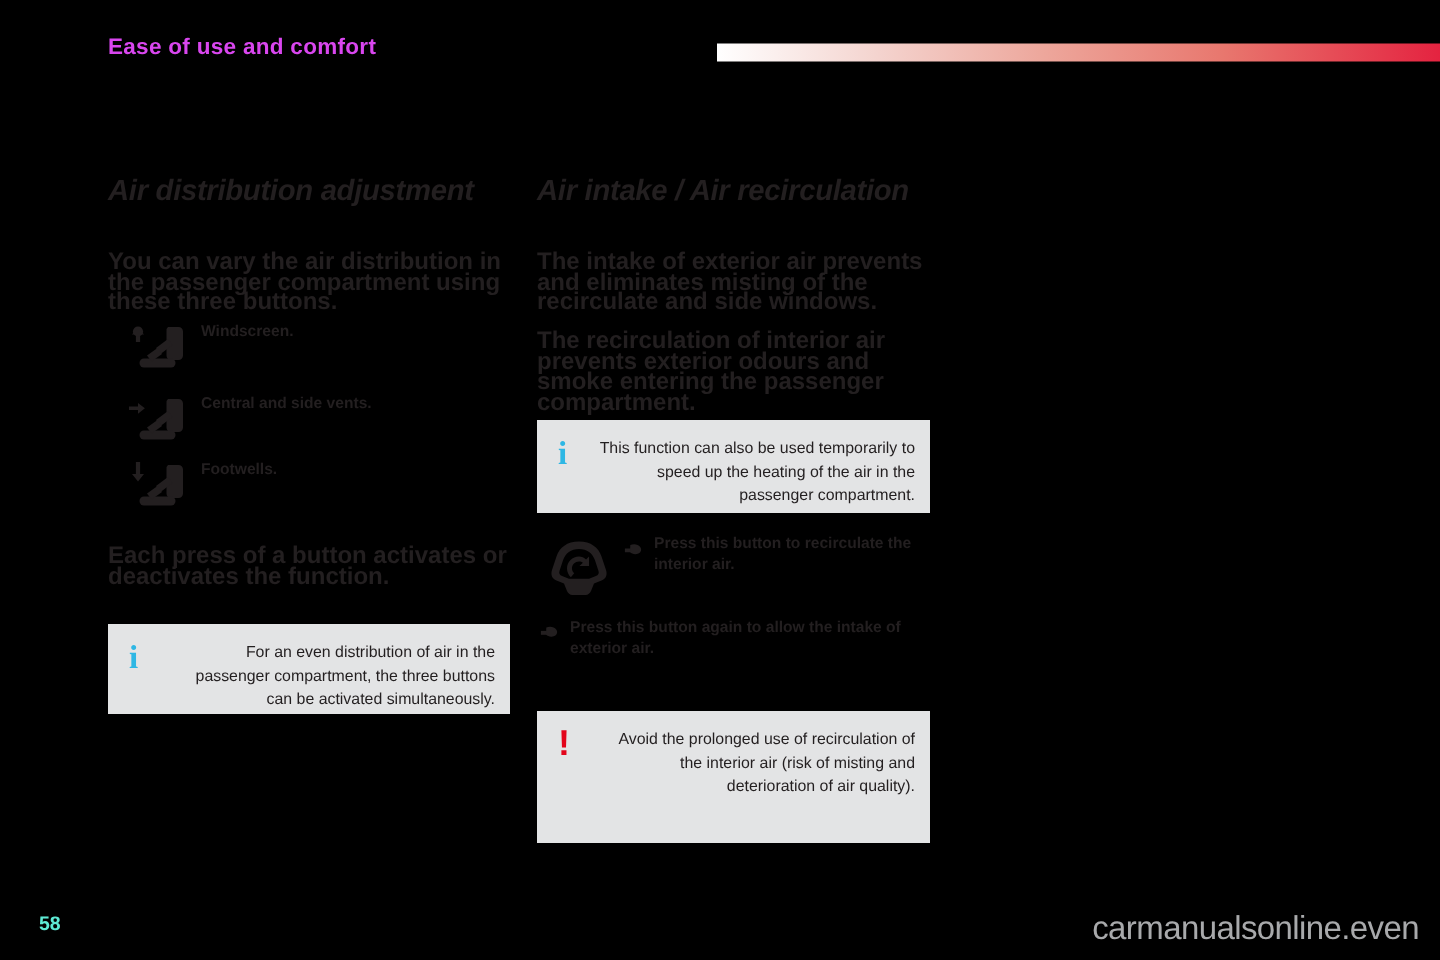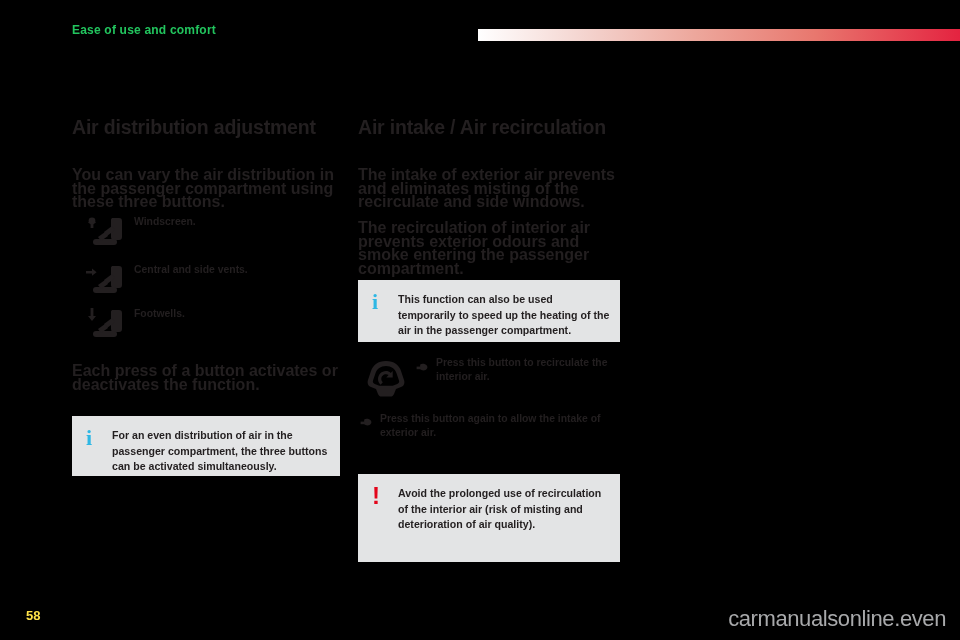--- a/index.html
+++ b/index.html
@@ -21,23 +21,23 @@
     position: absolute;
     left: 0;
     top: 0;
     width: 960px;
     height: 56px;
   }
   .chapter-title {
     position: absolute;
     left: 72px;
     top: 23px;
-    font-size: 12px;
-    font-weight: bold;
-    color: #22c55e;
+    font-size: 15px;
+    font-weight: bold;
+    color: #d946ef;
     letter-spacing: 0.2px;
     white-space: nowrap;
   }
   .header-rule {
     position: absolute;
     left: 478px;
     top: 29px;
     width: 482px;
     height: 12px;
     background: linear-gradient(to right, #ffffff 0%, #f4d4cf 22%, #eda79c 45%, #e8776e 70%, #e42340 100%);
@@ -62,20 +62,21 @@
   h2.section-title {
     margin: 0;
     padding: 0;
     position: absolute;
     top: 60px;
     font-size: 19.5px;
     font-weight: bold;
     color: #231f20;
     letter-spacing: -0.2px;
     white-space: nowrap;
+    font-style: italic;
   }
 
   .body-text {
     position: absolute;
     font-size: 16px;
     line-height: 13.6px;
     font-weight: bold;
     color: #231f20;
   }
 
@@ -121,21 +122,22 @@
   .note-glyph.info { color: #2eb7e4; }
   .note-glyph.warn { color: #e3051b; font-family: "Liberation Sans", sans-serif; font-size: 24px; }
   .note-text {
     position: absolute;
     left: 40px;
     top: 12px;
     right: 10px;
     font-size: 10.6px;
     line-height: 15.5px;
     color: #231f20;
-    font-weight: bold;
+    font-weight: normal;
+    text-align: right;
   }
 
   
   .instr-row {
     position: absolute;
     width: 272px;
   }
   .instr-icon-box {
     position: absolute;
     left: 6px;
@@ -156,21 +158,21 @@
     color: #231f20;
   }
 
   
   .page-number {
     position: absolute;
     left: 26px;
     top: 608px;
     font-size: 13px;
     font-weight: bold;
-    color: #fde047;
+    color: #5eead4;
   }
   .watermark {
     position: absolute;
     right: 14px;
     top: 606px;
     font-size: 22px;
     color: #a8a9ab;
     letter-spacing: -0.4px;
     white-space: nowrap;
   }

